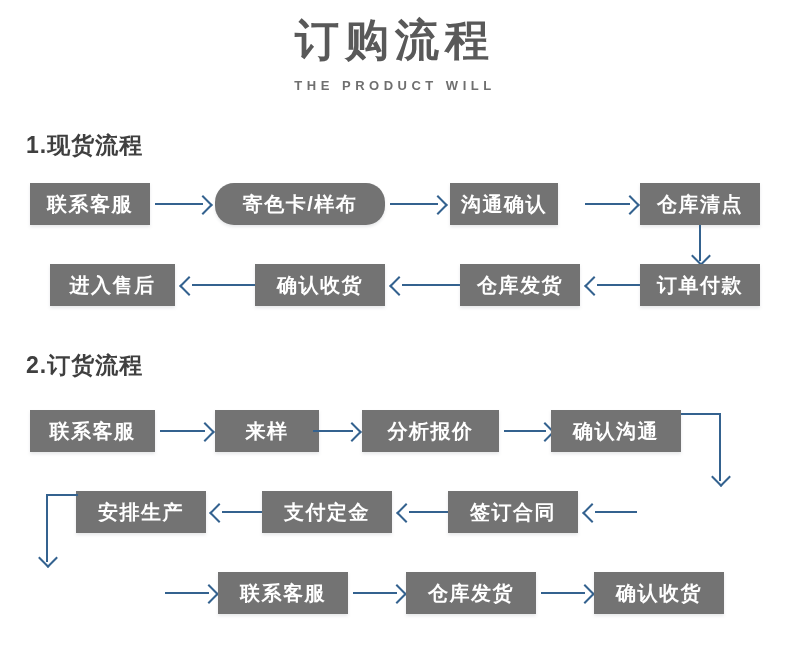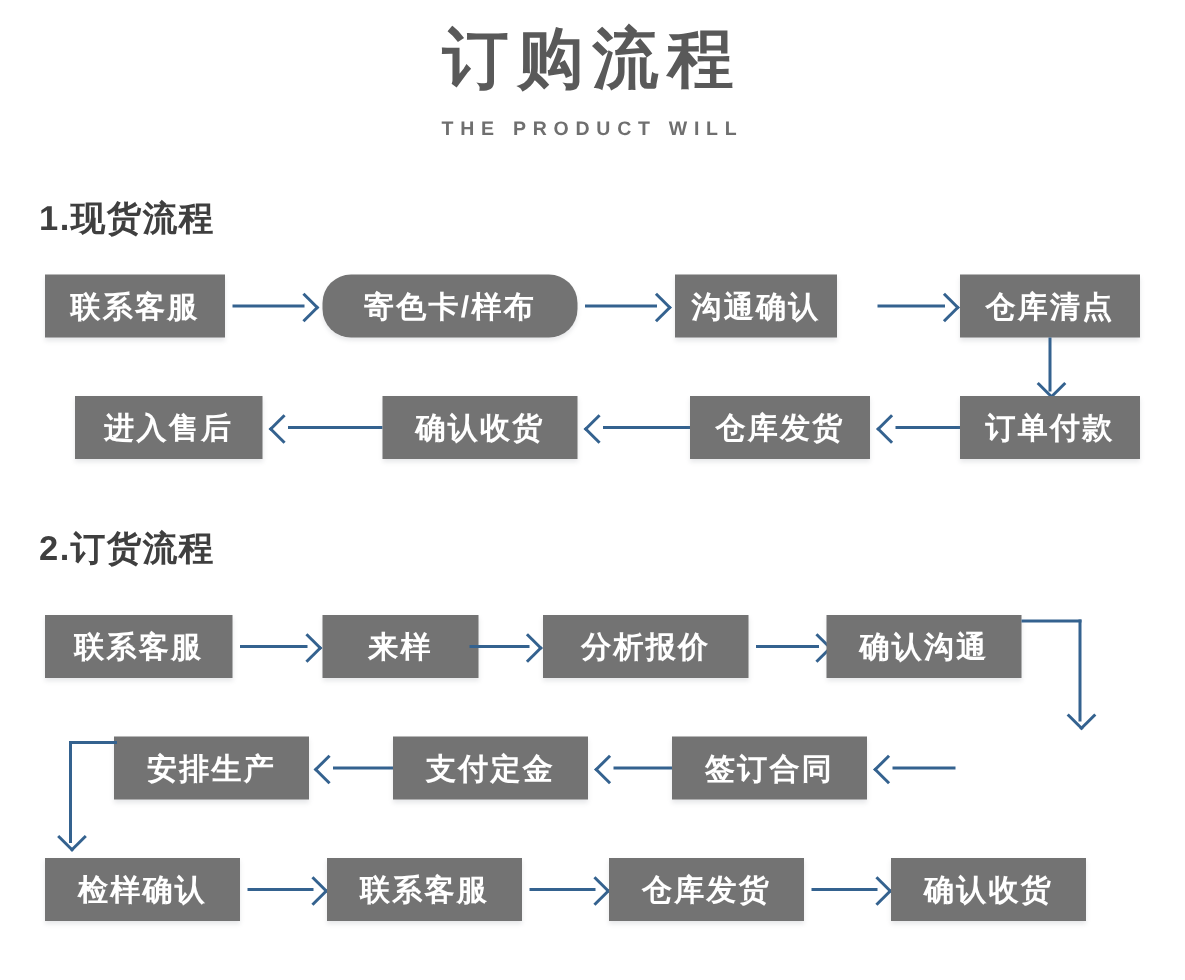--- a/index.html
+++ b/index.html
@@ -167,21 +167,20 @@
 
   <div class="node" style="left:448px; top:491px; width:130px;">签订合同</div>
   <div class="chev left" style="left:585px; top:506px;"></div>
   <div class="hline" style="left:595px; top:511px; width:42px;"></div>
 
 
   <div class="hline" style="left:46px; top:494px; width:32px;"></div>
   <div class="vline" style="left:46px; top:494px; height:68px;"></div>
   <div class="chev down" style="left:41px; top:551px;"></div>
 
-  <div class="node" style="left:30px; top:572px; width:130px;">检样确认</div>
   <div class="hline" style="left:165px; top:592px; width:44px;"></div>
   <div class="chev right" style="left:202px; top:587px;"></div>
 
   <div class="node" style="left:218px; top:572px; width:130px;">联系客服</div>
   <div class="hline" style="left:353px; top:592px; width:44px;"></div>
   <div class="chev right" style="left:390px; top:587px;"></div>
 
   <div class="node" style="left:406px; top:572px; width:130px;">仓库发货</div>
   <div class="hline" style="left:541px; top:592px; width:44px;"></div>
   <div class="chev right" style="left:578px; top:587px;"></div>

